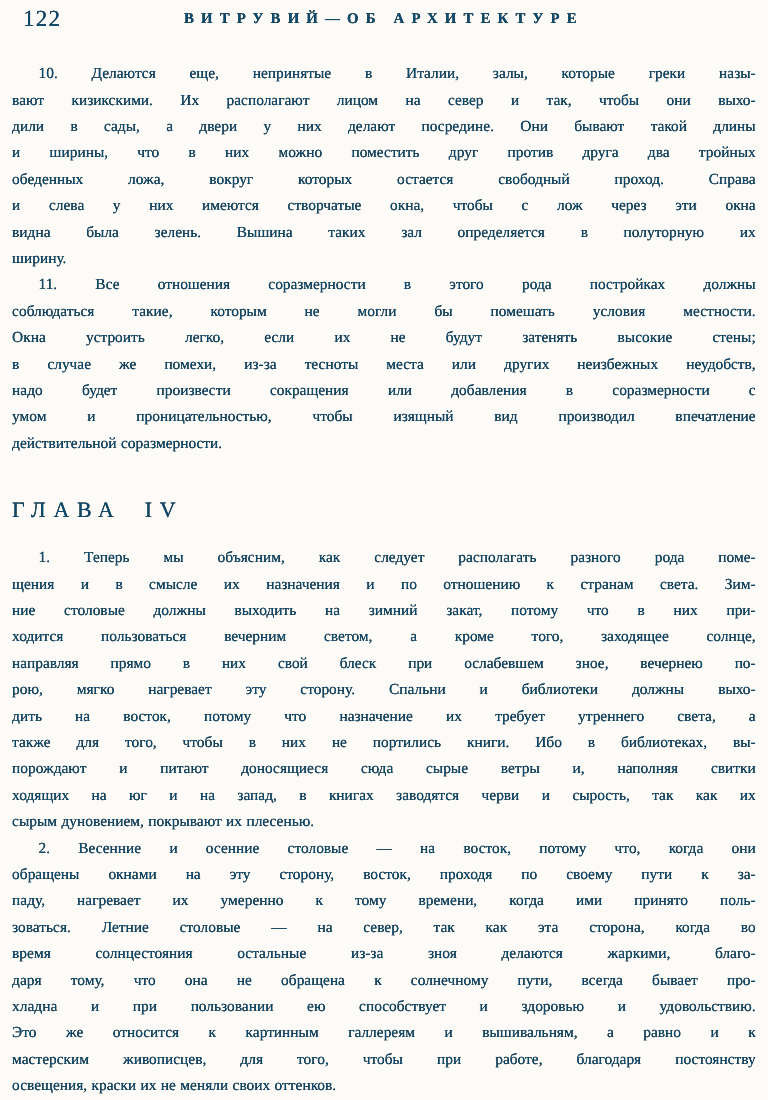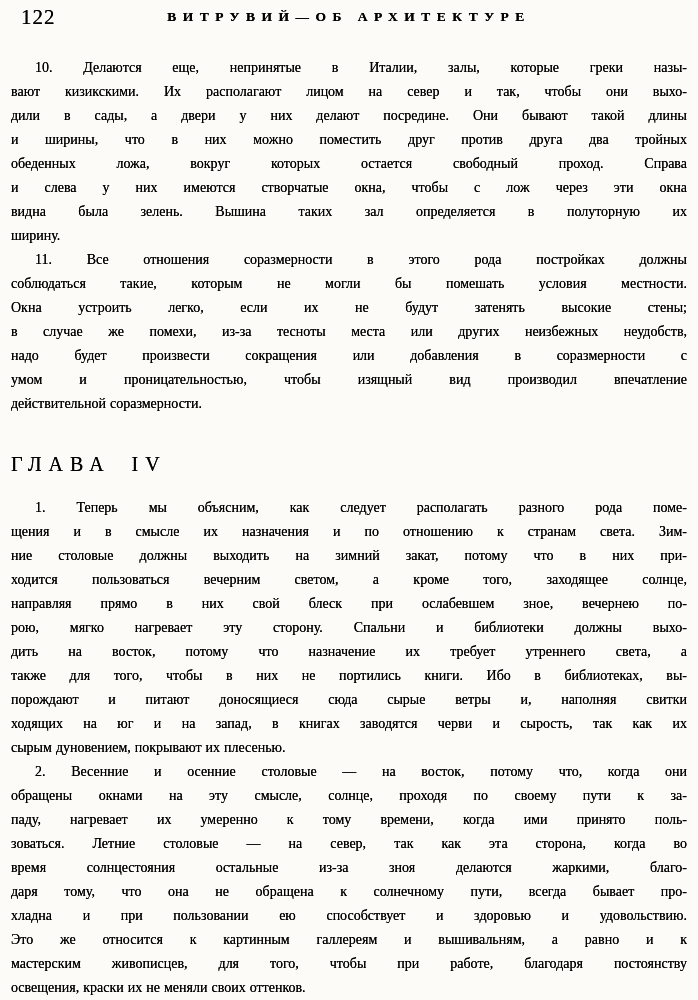--- a/index.html
+++ b/index.html
@@ -73,21 +73,21 @@
     line-height: 24px;
     letter-spacing: 7px;
     word-spacing: 9px;
     margin: 36px 0 20px 0;
     text-shadow: 0 0 0.45px #181716;
   }
 </style>
 </head>
 <body>
 
-<div class="page" style="background: rgb(252, 251, 248); color: #000000;">
+<div class="page" style="background: rgb(252, 251, 248); color: #0c4a6e;">
   <header class="running-head">
     <span class="page-number">122</span>
     <span class="running-title">ВИТРУВИЙ—ОБ АРХИТЕКТУРЕ</span>
   </header>
   <main class="page-body">
       <div class="para">
         <div class="line first">10. Делаются еще, непринятые в Италии, залы, которые греки назы-</div>
         <div class="line">вают кизикскими. Их располагают лицом на север и так, чтобы они выхо-</div>
         <div class="line">дили в сады, а двери у них делают посредине. Они бывают такой длины</div>
         <div class="line">и ширины, что в них можно поместить друг против друга два тройных</div>
@@ -114,21 +114,21 @@
         <div class="line">направляя прямо в них свой блеск при ослабевшем зное, вечернею по-</div>
         <div class="line">рою, мягко нагревает эту сторону. Спальни и библиотеки должны выхо-</div>
         <div class="line">дить на восток, потому что назначение их требует утреннего света, а</div>
         <div class="line">также для того, чтобы в них не портились книги. Ибо в библиотеках, вы-</div>
         <div class="line">порождают и питают доносящиеся сюда сырые ветры и, наполняя свитки</div>
         <div class="line">ходящих на юг и на запад, в книгах заводятся черви и сырость, так как их</div>
         <div class="line last">сырым дуновением, покрывают их плесенью.</div>
       </div>
       <div class="para">
         <div class="line first">2. Весенние и осенние столовые — на восток, потому что, когда они</div>
-        <div class="line">обращены окнами на эту смысле, солнце, проходя по своему пути к за-</div>
+        <div class="line">обращены окнами на эту сторону, восток, проходя по своему пути к за-</div>
         <div class="line">паду, нагревает их умеренно к тому времени, когда ими принято поль-</div>
         <div class="line">зоваться. Летние столовые — на север, так как эта сторона, когда во</div>
         <div class="line">время солнцестояния остальные из-за зноя делаются жаркими, благо-</div>
         <div class="line">даря тому, что она не обращена к солнечному пути, всегда бывает про-</div>
         <div class="line">хладна и при пользовании ею способствует и здоровью и удовольствию.</div>
         <div class="line">Это же относится к картинным галлереям и вышивальням, а равно и к</div>
         <div class="line">мастерским живописцев, для того, чтобы при работе, благодаря постоянству</div>
         <div class="line last">освещения, краски их не меняли своих оттенков.</div>
       </div>
     </main>

